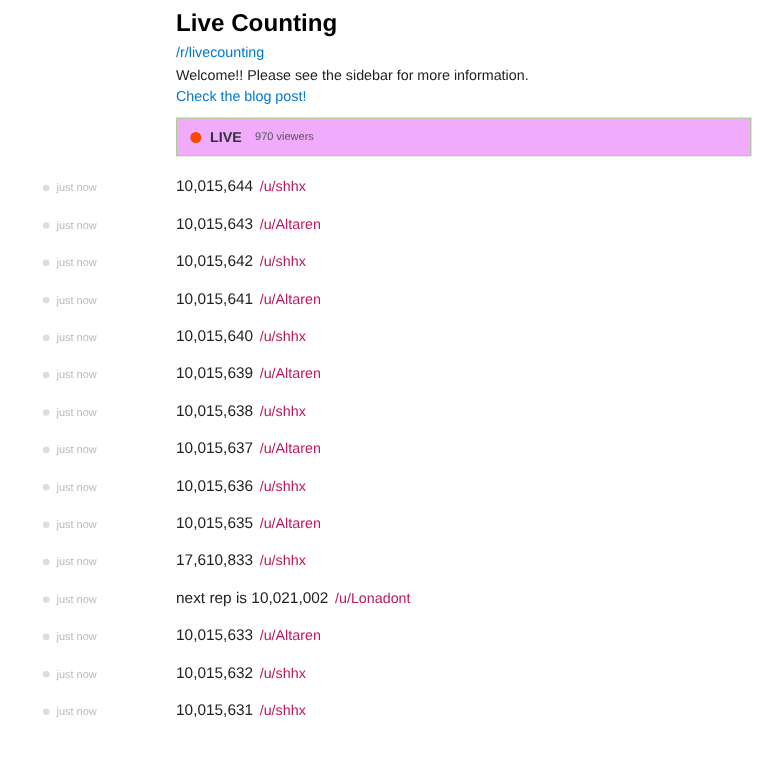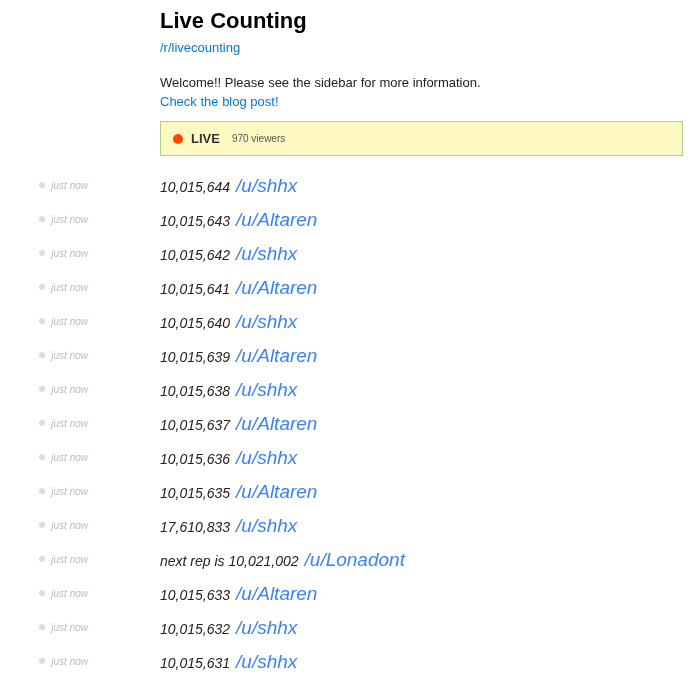--- a/index.html
+++ b/index.html
@@ -30,31 +30,31 @@
       font-weight: bold;
       color: #000;
       margin-bottom: 6px;
     }
     .link {
       color: #0079d3;
       text-decoration: none;
       font-size: 13px;
     }
     .welcome {
-      margin-top: 20px;
+      margin-top: 6px;
       margin-bottom: 4px;
       color: #222;
       font-size: 13px;
     }
     .blog-link {
       display: inline-block;
       margin-bottom: 12px;
     }
     .live-banner {
-      background: #fef9c3;
+      background: #f0abfc;
       border: 1px solid #a9d08e;
       padding: 9px 12px;
       display: flex;
       align-items: center;
       margin-bottom: 12px;
     }
     .live-dot {
       width: 10px;
       height: 10px;
       background: #ff4500;
@@ -68,21 +68,20 @@
       font-size: 13px;
     }
     .viewers {
       color: #555;
       font-size: 10px;
     }
     .entry-row {
       display: flex;
       align-items: center;
       height: 34px;
-      font-style: italic;
     }
     .ts-cell {
       width: 160px;
       display: flex;
       align-items: center;
       justify-content: flex-end;
       padding-right: 72px;
       height: 34px;
     }
     .ts-dot {
@@ -101,22 +100,22 @@
       display: flex;
       align-items: baseline;
       height: 34px;
       padding-top: 7px;
     }
     .count-text {
       color: #222;
       font-size: 14px;
     }
     .user-link {
-      color: #3b82f6;
-      font-size: 19px;
+      color: #be185d;
+      font-size: 13px;
       margin-left: 6px;
       text-decoration: none;
     }
     #entries {
       display: block;
     }
   </style>
 </head>
 <body>
 

